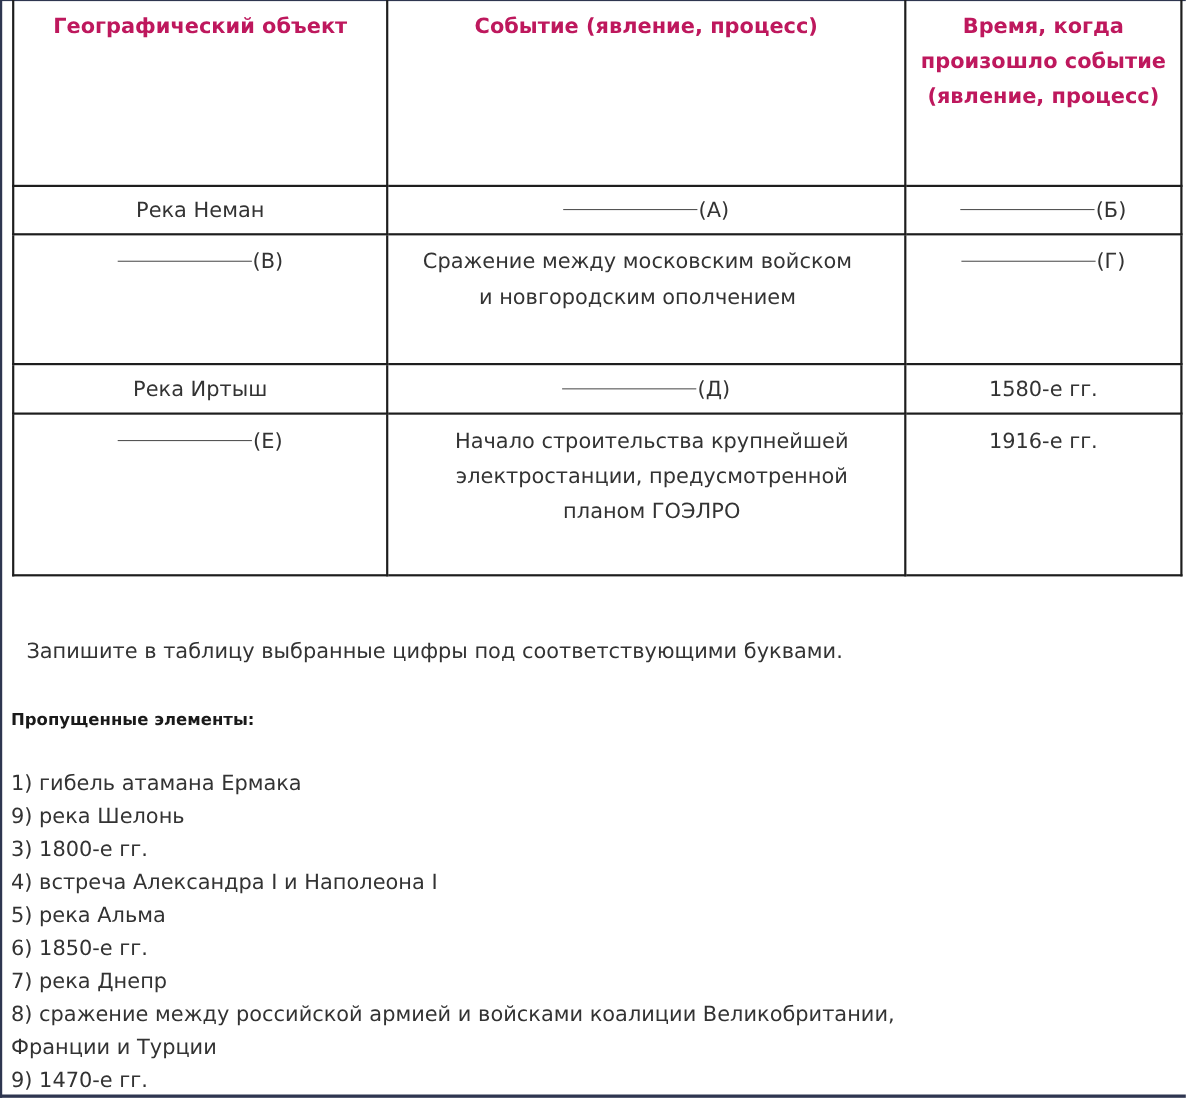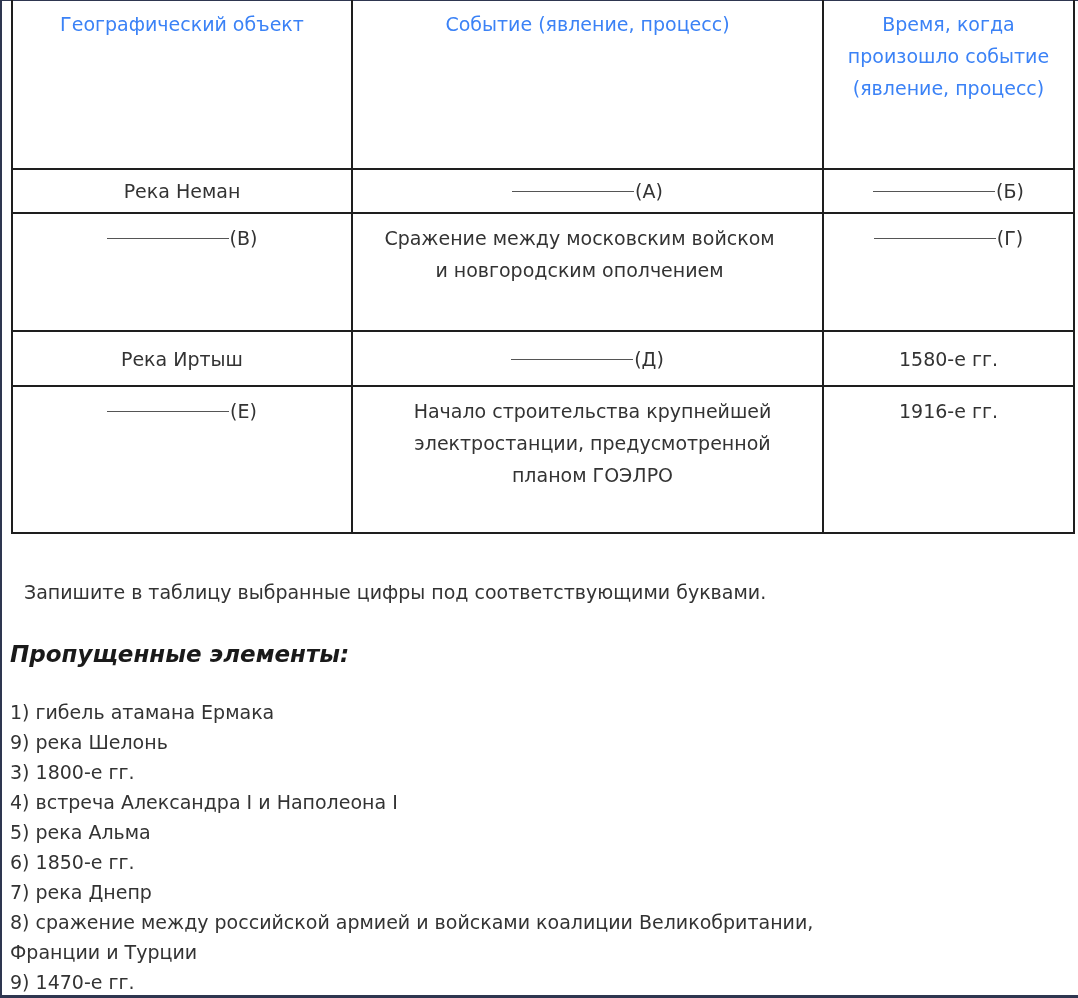--- a/index.html
+++ b/index.html
@@ -35,30 +35,30 @@
     table.task-table td, table.task-table th {
       border: 2px solid #1e1e1e;
       text-align: center;
       vertical-align: top;
       font-size: 19px;
       line-height: 32px;
       padding: 8px 10px;
       color: #333333;
     }
     table.task-table th {
-      font-weight: normal;
-      color: #3b82f6;
+      font-weight: bold;
+      color: #be185d;
     }
     col.c1 { width: 340px; }
     col.c2 { width: 471px; }
     col.c3 { width: 251px; }
     tr.hdr { height: 170px; }
     tr.r1 { height: 44px; }
     tr.r2 { height: 118px; }
-    tr.r3 { height: 55px; }
+    tr.r3 { height: 45px; }
     tr.r4 { height: 147px; }
     tr.r1 td, tr.r3 td { vertical-align: middle; padding-top: 4px; padding-bottom: 4px; }
     .blank {
       display: inline-block;
       width: 122px;
       border-bottom: 1px solid #555;
       height: 1px;
       vertical-align: 6px;
       margin-right: 1px;
     }
@@ -67,25 +67,24 @@
       left: 24px;
       top: 576px;
       font-size: 19px;
       line-height: 32px;
       color: #333;
     }
     .section-title {
       position: absolute;
       left: 10px;
       top: 638px;
-      font-size: 23px;
+      font-size: 15px;
       font-weight: bold;
       line-height: 32px;
       color: #1a1a1a;
-      font-style: italic;
     }
     ul.options {
       position: absolute;
       left: 10px;
       top: 697px;
       margin: 0;
       padding: 0;
       list-style: none;
       font-size: 19px;
       line-height: 30px;

